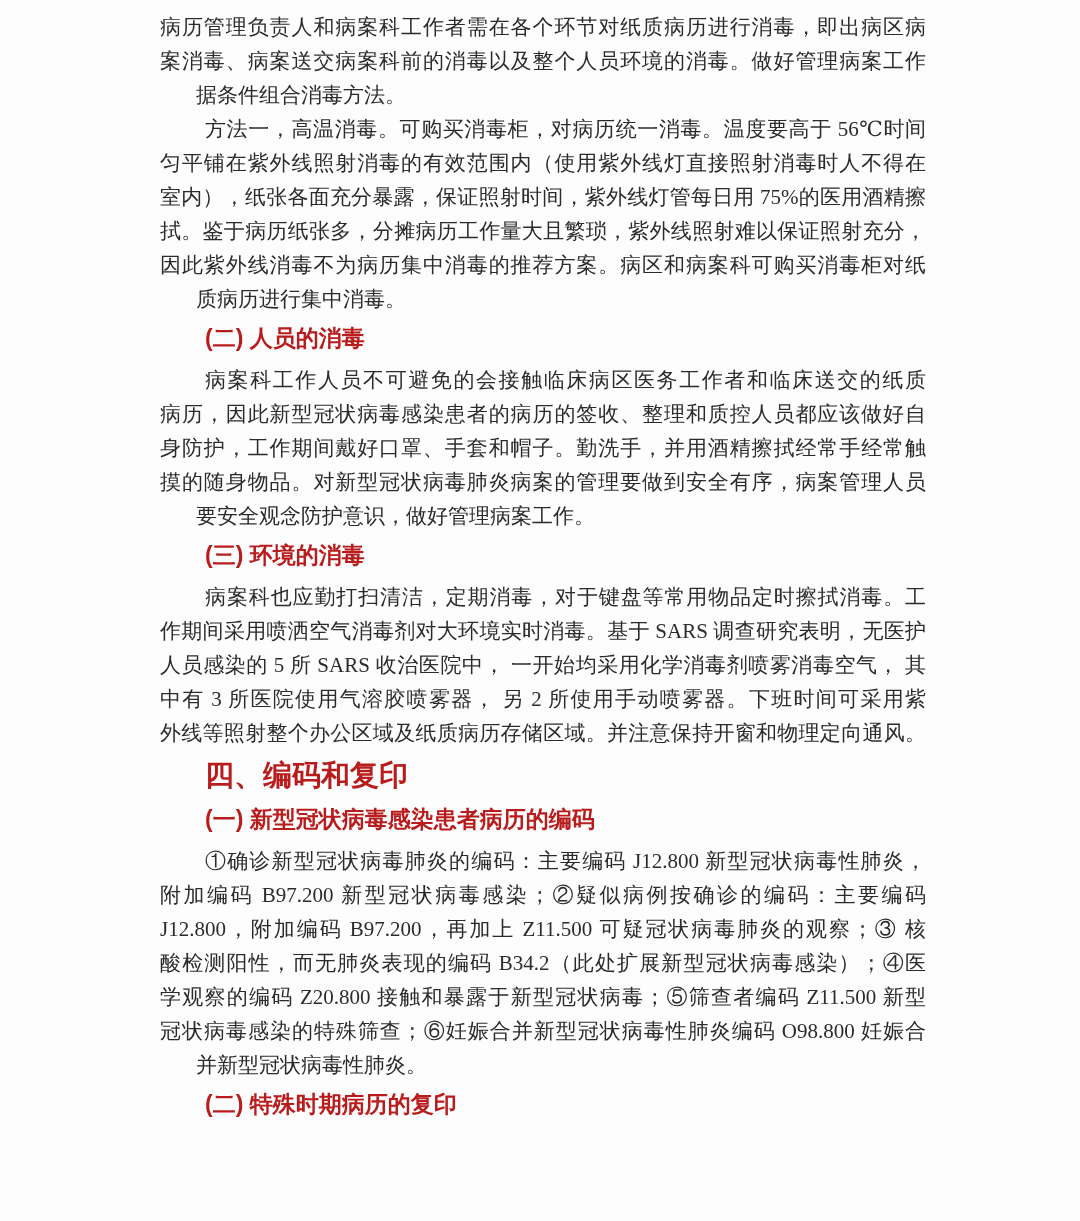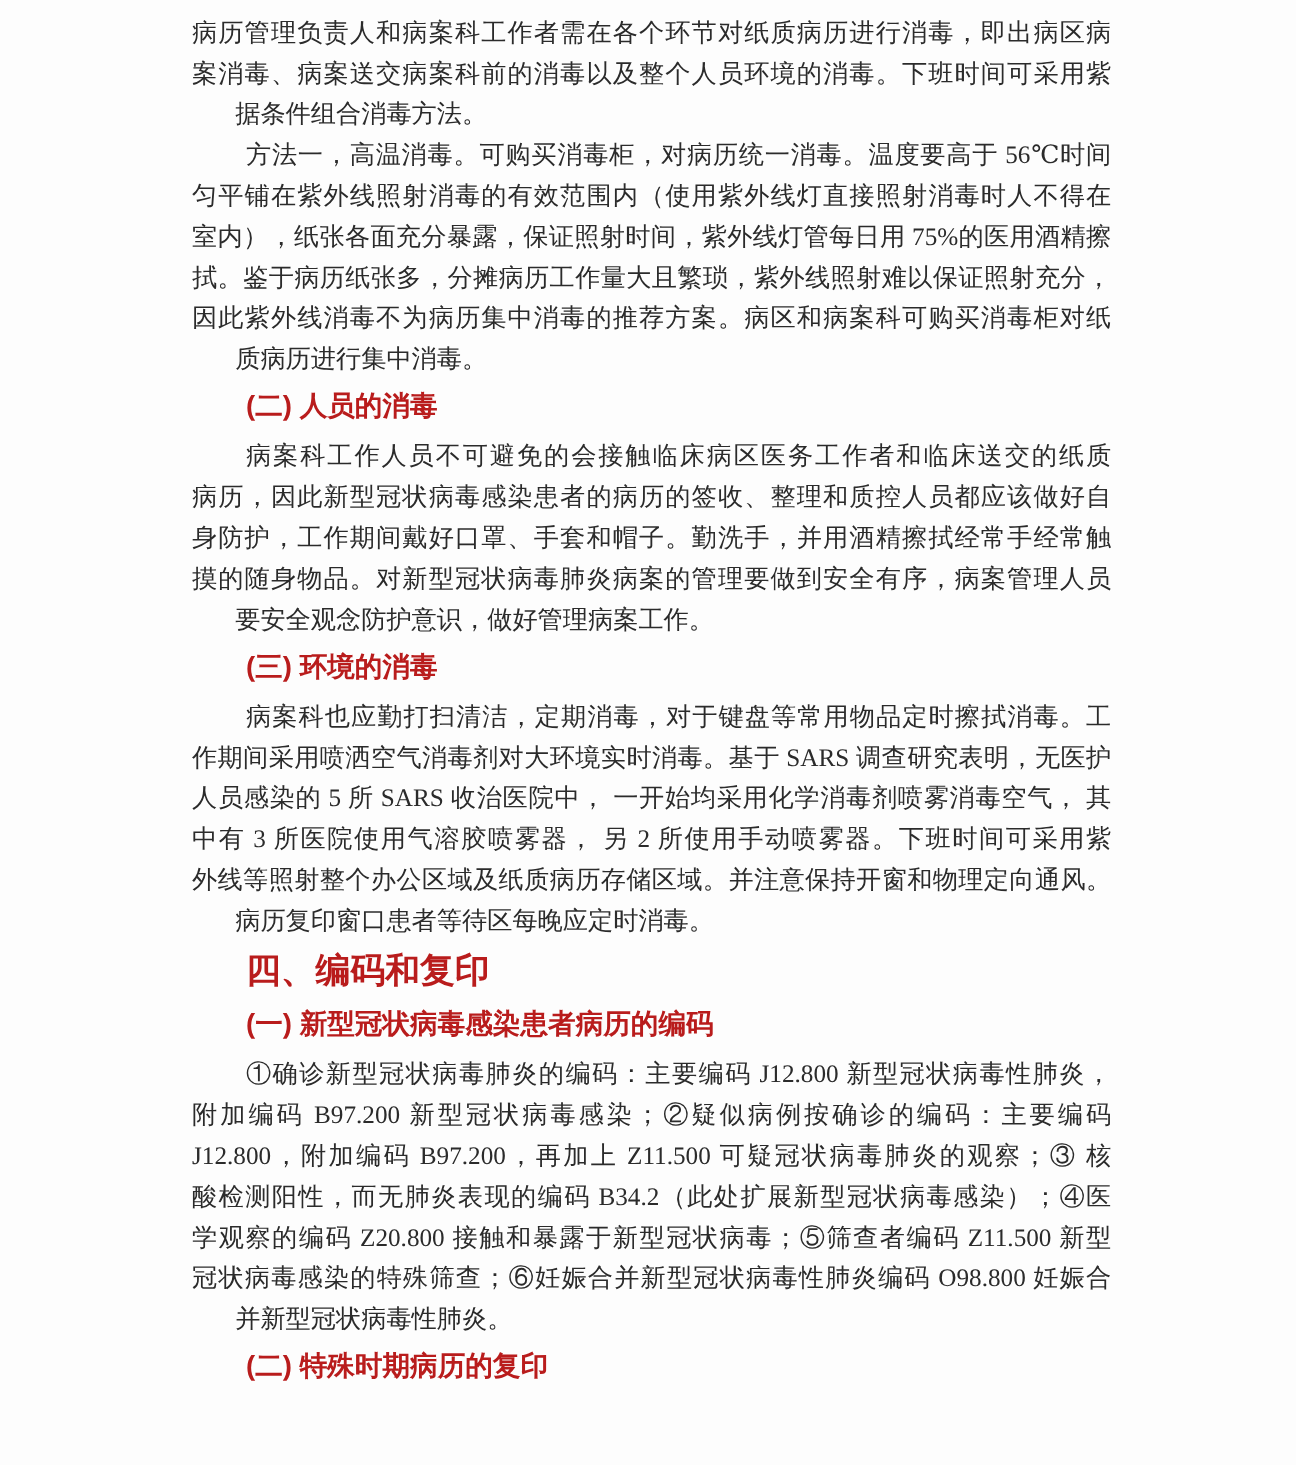--- a/index.html
+++ b/index.html
@@ -45,21 +45,21 @@
     padding-left: 45px;
     color: #b91c1c;
   }
 </style>
 </head>
 <body>
 
 <main data-name="document-page">
     <div class="para" data-name="paragraph">
       <div class="line" data-name="text-line">病历管理负责人和病案科工作者需在各个环节对纸质病历进行消毒，即出病区病</div>
-      <div class="line" data-name="text-line">案消毒、病案送交病案科前的消毒以及整个人员环境的消毒。下班时间可采用紫</div>
+      <div class="line" data-name="text-line">案消毒、病案送交病案科前的消毒以及整个人员环境的消毒。做好管理病案工作</div>
       <div class="line last" data-name="text-line">据条件组合消毒方法。</div>
     </div>
     <div class="para" data-name="paragraph">
       <div class="line indent" data-name="text-line">方法一，高温消毒。可购买消毒柜，对病历统一消毒。温度要高于 56℃时间</div>
       <div class="line" data-name="text-line">匀平铺在紫外线照射消毒的有效范围内（使用紫外线灯直接照射消毒时人不得在</div>
       <div class="line" data-name="text-line">室内），纸张各面充分暴露，保证照射时间，紫外线灯管每日用 75%的医用酒精擦</div>
       <div class="line" data-name="text-line">拭。鉴于病历纸张多，分摊病历工作量大且繁琐，紫外线照射难以保证照射充分，</div>
       <div class="line" data-name="text-line">因此紫外线消毒不为病历集中消毒的推荐方案。病区和病案科可购买消毒柜对纸</div>
       <div class="line last" data-name="text-line">质病历进行集中消毒。</div>
     </div>
@@ -71,21 +71,20 @@
       <div class="line" data-name="text-line">摸的随身物品。对新型冠状病毒肺炎病案的管理要做到安全有序，病案管理人员</div>
       <div class="line last" data-name="text-line">要安全观念防护意识，做好管理病案工作。</div>
     </div>
     <div class="h3" data-name="section-heading">(三) 环境的消毒</div>
     <div class="para" data-name="paragraph">
       <div class="line indent" data-name="text-line">病案科也应勤打扫清洁，定期消毒，对于键盘等常用物品定时擦拭消毒。工</div>
       <div class="line" data-name="text-line">作期间采用喷洒空气消毒剂对大环境实时消毒。基于 SARS 调查研究表明，无医护</div>
       <div class="line" data-name="text-line">人员感染的 5 所 SARS 收治医院中， 一开始均采用化学消毒剂喷雾消毒空气， 其</div>
       <div class="line" data-name="text-line">中有 3 所医院使用气溶胶喷雾器， 另 2 所使用手动喷雾器。下班时间可采用紫</div>
       <div class="line" data-name="text-line">外线等照射整个办公区域及纸质病历存储区域。并注意保持开窗和物理定向通风。</div>
-      <div class="line last" data-name="text-line">病历复印窗口患者等待区每晚应定时消毒。</div>
     </div>
     <div class="h2" data-name="chapter-heading">四、编码和复印</div>
     <div class="h3" data-name="section-heading">(一) 新型冠状病毒感染患者病历的编码</div>
     <div class="para" data-name="paragraph">
       <div class="line indent" data-name="text-line">①确诊新型冠状病毒肺炎的编码：主要编码 J12.800 新型冠状病毒性肺炎，</div>
       <div class="line" data-name="text-line">附加编码 B97.200  新型冠状病毒感染；②疑似病例按确诊的编码：主要编码</div>
       <div class="line" data-name="text-line">J12.800，附加编码 B97.200，再加上 Z11.500 可疑冠状病毒肺炎的观察；③ 核</div>
       <div class="line" data-name="text-line">酸检测阳性，而无肺炎表现的编码 B34.2（此处扩展新型冠状病毒感染）；④医</div>
       <div class="line" data-name="text-line">学观察的编码 Z20.800 接触和暴露于新型冠状病毒；⑤筛查者编码 Z11.500 新型</div>
       <div class="line" data-name="text-line">冠状病毒感染的特殊筛查；⑥妊娠合并新型冠状病毒性肺炎编码 O98.800 妊娠合</div>

